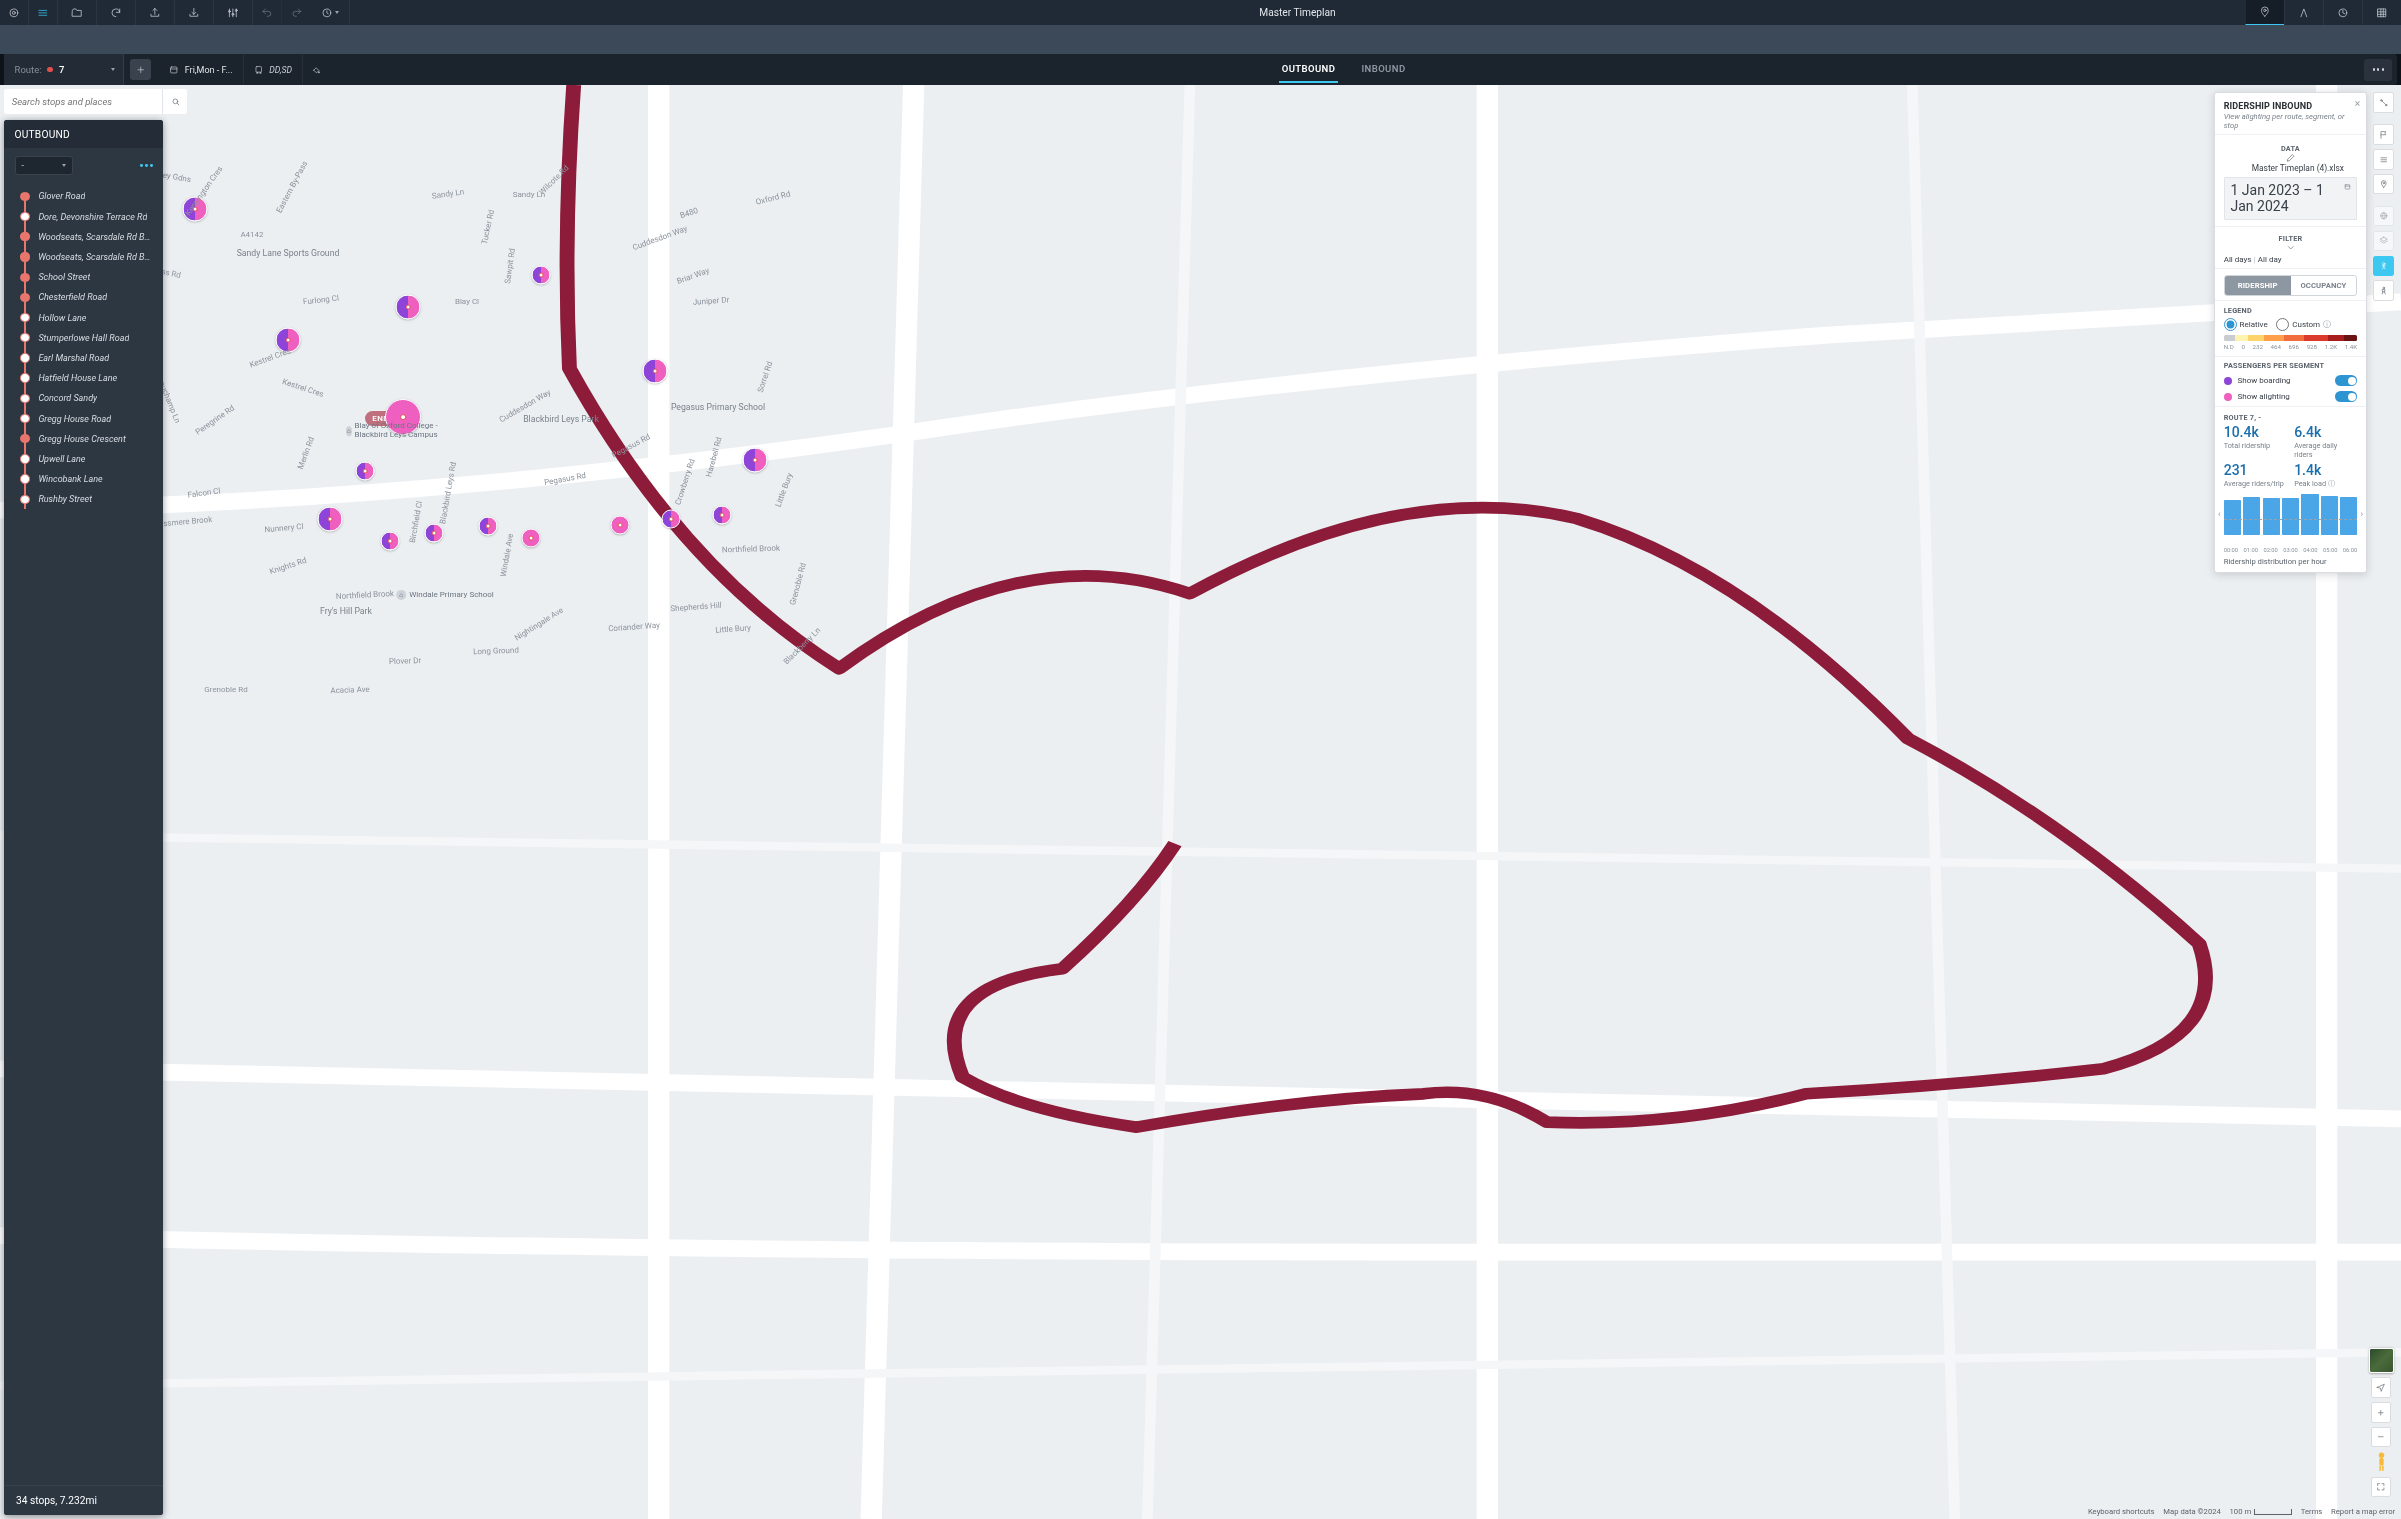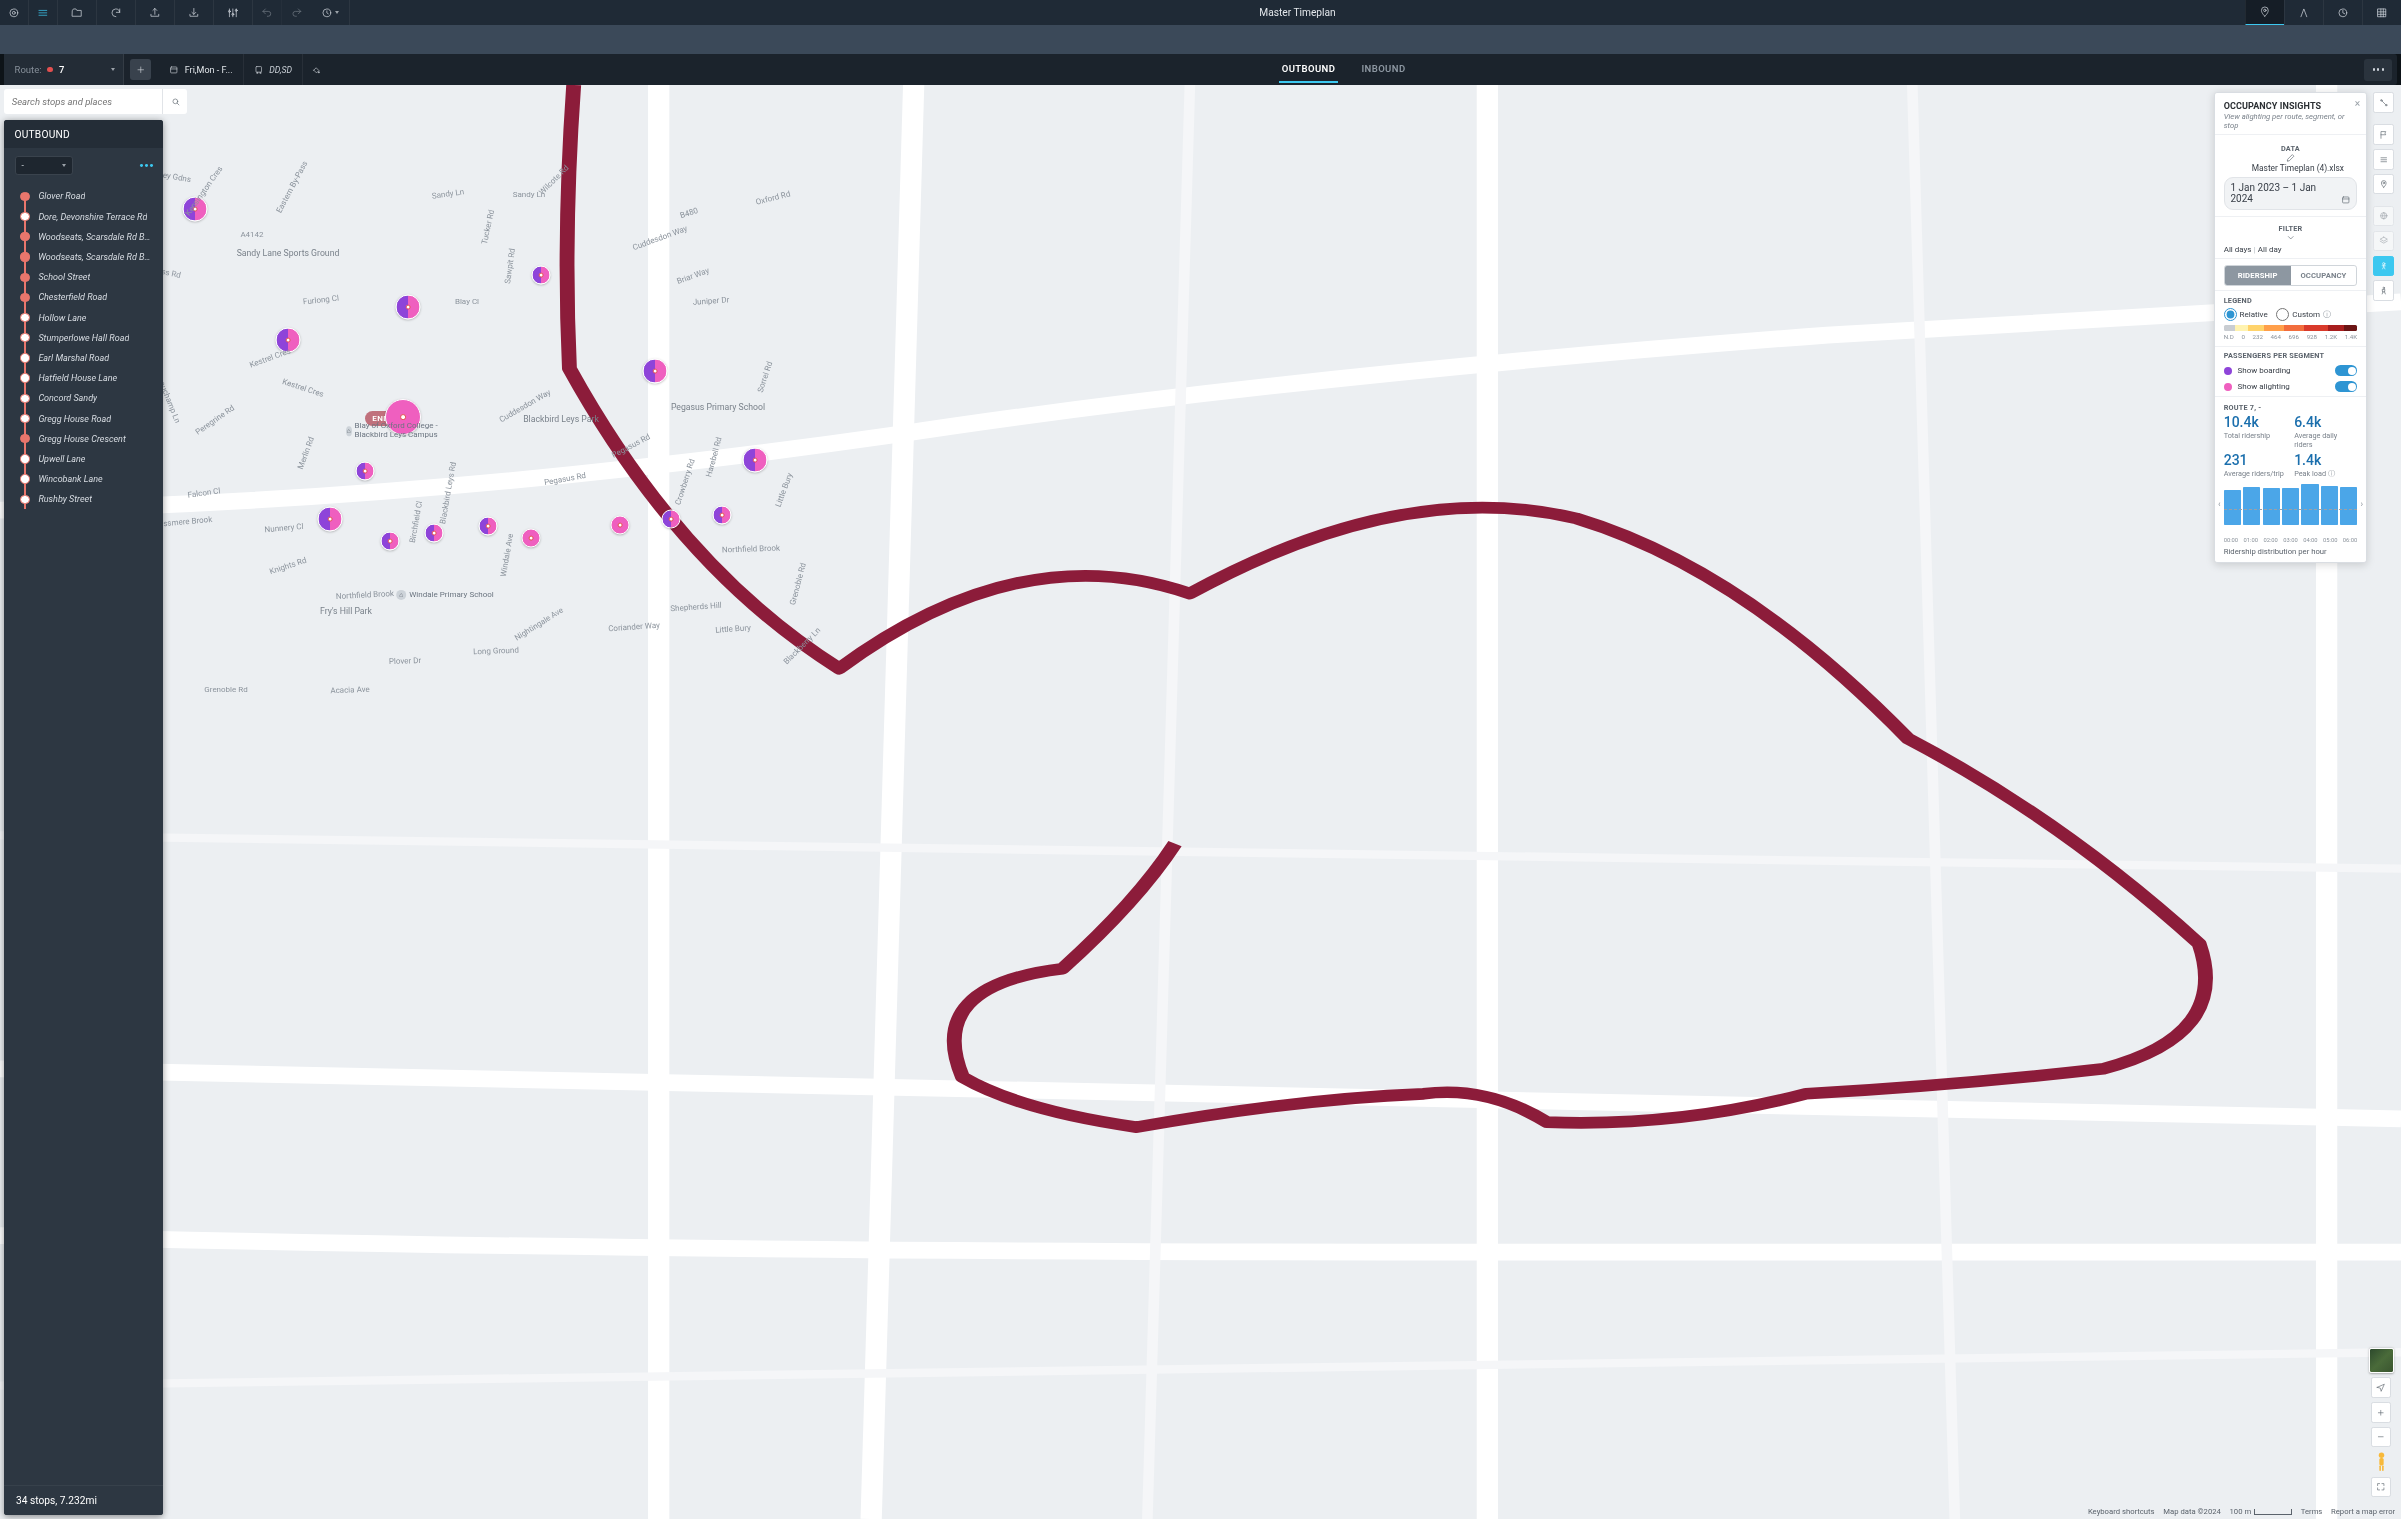--- a/index.html
+++ b/index.html
@@ -117,21 +117,21 @@
   .panel{position:absolute;top:7.3px;right:34px;width:153px;background:var(--panel-bg);border:0.7px solid var(--panel-border);border-radius:2.9px;box-shadow:0 1.5px 8.7px rgba(0,0,0,.15);z-index:25;font-size:8.7px;color:#3a4049;display:flex;flex-direction:column;max-height:calc(100% - 44px);}
   .panel .p-head{padding:7.3px 8.7px 4.4px;position:relative;}
   .panel .p-title{font-weight:700;font-size:9px;letter-spacing:0.1px;color:#2b2f33;}
   .panel .p-sub{font-size:7.7px;font-style:italic;color:#7a828b;margin-top:1.5px;}
   .panel .p-close{position:absolute;top:4.4px;right:5.8px;cursor:pointer;color:#9aa1a8;font-size:10.2px;}
   .panel .p-sec{padding:5.8px 8.7px;border-top:0.7px solid #eef0f3;}
   .panel .p-sec.tight{padding:4.4px 8.7px;}
   .panel .sec-lbl{font-size:7.3px;font-weight:700;color:#5b636c;letter-spacing:0.2px;}
   .panel .sec-row{display:flex;align-items:center;justify-content:space-between;margin-top:2.9px;flex-direction:column;}
   .panel .data-name{font-size:8.4px;color:#3a4049;margin-left:28px;}
-  .panel .date-box{margin-top:4.4px;background:#f1f3f5;border:0.7px solid #e1e4e8;border-radius:9px;padding:4.4px 5.8px;display:flex;align-items:flex-end;justify-content:space-between;font-size:10px;color:#3a4049;}
+  .panel .date-box{margin-top:4.4px;background:#f1f3f5;border:0.7px solid #e1e4e8;border-radius:1px;padding:4.4px 5.8px;display:flex;align-items:flex-start;justify-content:space-between;font-size:14px;color:#3a4049;}
   .panel .filter-line{font-size:8px;color:#3a4049;margin-top:2.2px;}
   .panel .filter-line .sep{color:#b5bbc2;margin:0 2.2px;}
   .panel .seg-toggle{display:flex;border:0.7px solid #d0d5da;border-radius:2.9px;overflow:hidden;margin-top:1.5px;}
   .panel .seg-btn{flex:1;text-align:center;padding:5.1px 0;font-size:7.7px;font-weight:700;color:#7a828b;cursor:pointer;letter-spacing:0.1px;}
   .panel .seg-btn.active{background:#8d97a1;color:#fff;}
   .panel .radio-row{display:flex;align-items:center;gap:8.7px;margin-top:2.9px;font-size:8px;}
   .panel .radio-row label{display:flex;align-items:center;gap:2.9px;cursor:pointer;}
   .panel .radio-row input{accent-color:var(--accent-blue);margin:0;}
   .panel .grad-bar{height:5.8px;margin-top:4.4px;background:linear-gradient(90deg,#c9cdd2 0 8%,#fff3b0 8% 18%,#ffd36b 18% 30%,#ff9f4a 30% 45%,#f26d3d 45% 60%,#d93a2b 60% 78%,#a81e1e 78% 90%,#6b1414 90% 100%);border-radius:1.5px;}
   .panel .grad-ticks{display:flex;justify-content:space-between;font-size:6.2px;color:#8b939c;margin-top:2.2px;}
@@ -646,21 +646,21 @@
             <polyline points="4 9 4 4 9 4"></polyline>
             <polyline points="20 9 20 4 15 4"></polyline>
             <polyline points="4 15 4 20 9 20"></polyline>
             <polyline points="20 15 20 20 15 20"></polyline>
           </svg>
         </div>
     </div>
 
     <div class="panel" data-name="insights-panel">
       <div class="p-head">
-        <div class="p-title" data-name="panel-title">OCCUPANCY INSIGHTS</div>
+        <div class="p-title" data-name="panel-title">RIDERSHIP INBOUND</div>
         <div class="p-sub" data-name="panel-subtitle">View alighting per route, segment, or stop</div>
         <div class="p-close" data-name="panel-close-button">×</div>
       </div>
       <div class="p-sec">
         <div class="sec-row">
           <div class="sec-lbl" data-name="data-section-label">DATA</div>
           <svg class="ico sm dark" data-name="edit-data-button" viewBox="0 0 24 24">
               <path d="M4 20h4L20 8l-4-4L4 16v4z"></path>
             </svg>
         </div>

